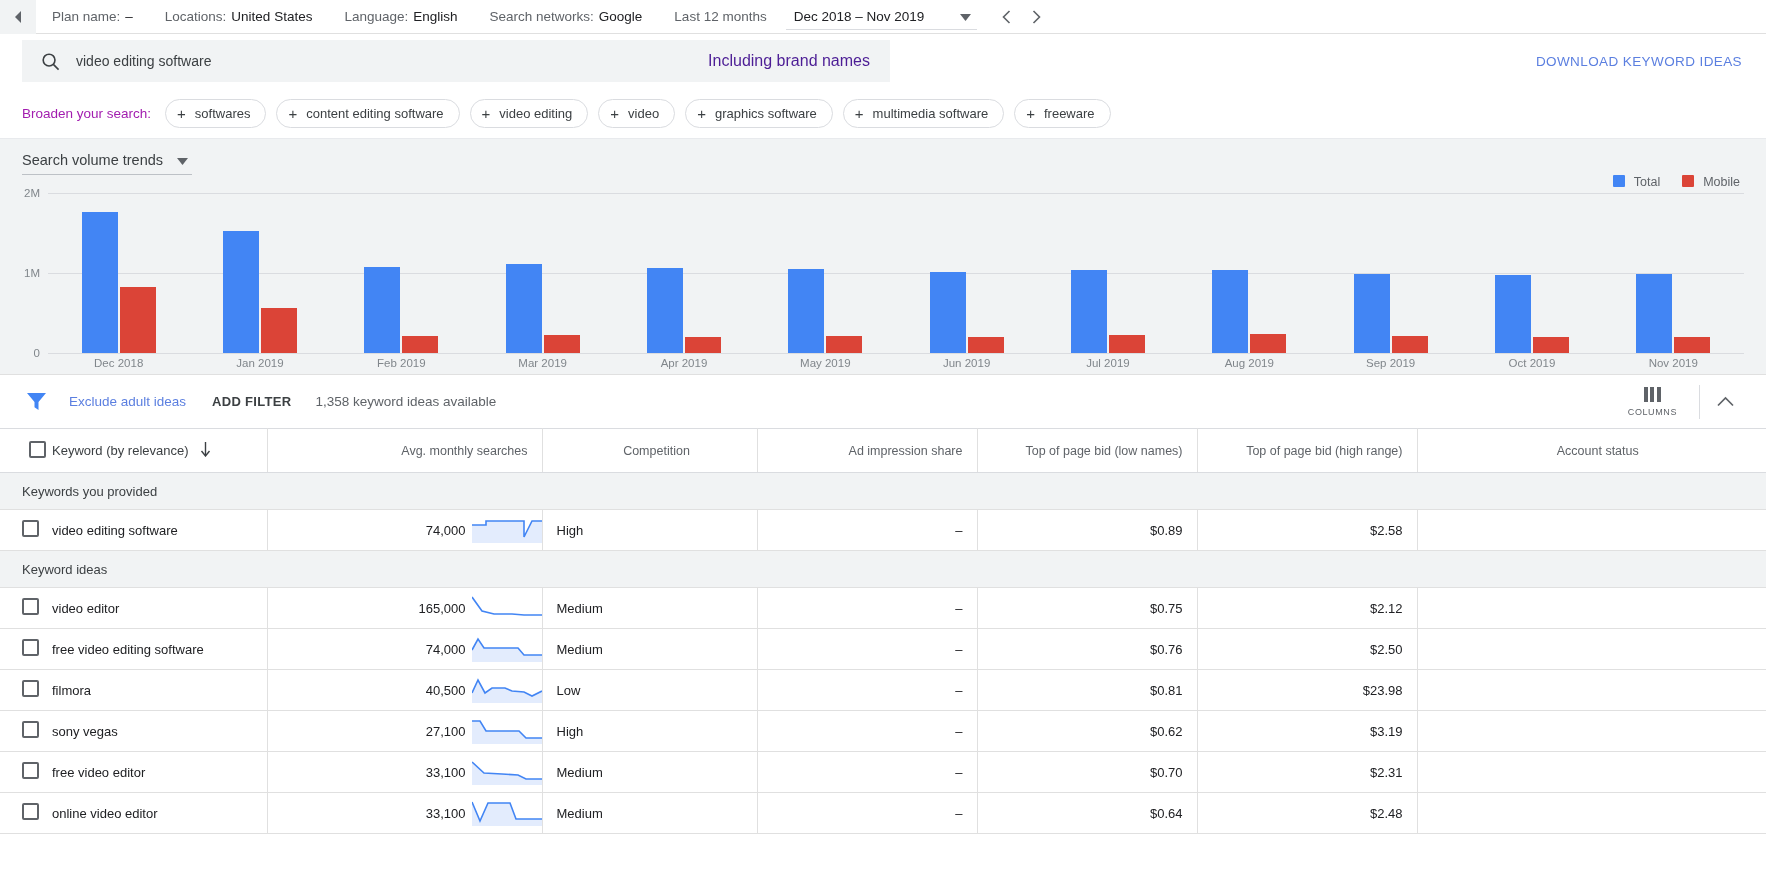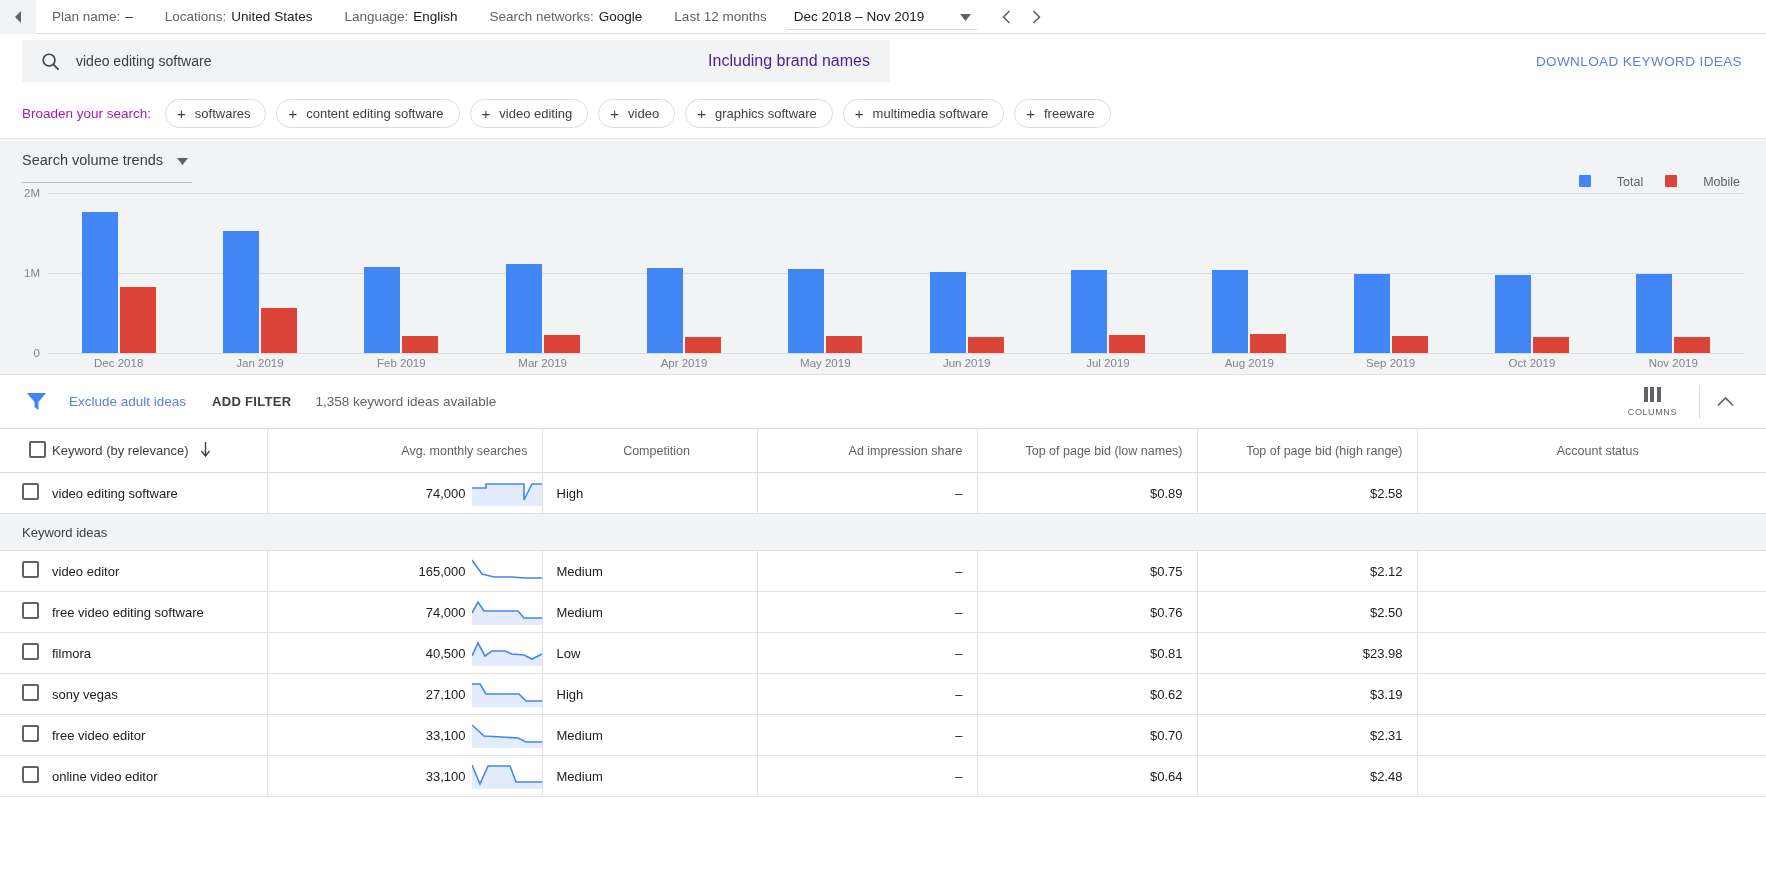--- a/index.html
+++ b/index.html
@@ -114,33 +114,33 @@
   .chart-panel {
     background: #f1f3f4;
     height: 236px;
     position: relative;
     border-top: 1px solid #e8eaed;
   }
   .chart-title-wrap {
     position: absolute; left: 22px; top: 12px;
     display: flex; align-items: center;
     border-bottom: 1px solid #bdc1c6;
-    padding-bottom: 13px;
+    padding-bottom: 5px;
     padding-right: 4px;
     cursor: pointer;
     text-align: center;
   }
   .chart-title { font-size: 14.5px; color: #3c4043; }
   .chart-title-caret { margin-left: 14px; }
   .legend {
     position: absolute; right: 26px; top: 36px;
     display: flex; align-items: center; gap: 22px;
     font-size: 12.5px; color: #5f6368;
   }
-  .legend-item { display: flex; align-items: flex-start; gap: 26px; cursor: pointer;}
+  .legend-item { display: flex; align-items: flex-start; gap: 9px; cursor: pointer;}
   .legend-swatch { width: 12px; height: 12px; border-radius: 1px; display:block;}
   .plot {
     position: absolute;
     left: 48px; right: 22px; top: 54px; height: 160px;
   }
   .ylabel {
     position: absolute; left: -38px; font-size: 11.5px; color: #80868b;
     width: 30px; text-align: right; transform: translateY(-50%);
   }
   .gridline {
@@ -482,20 +482,23 @@
         </th>
         <th class="c-vol">Avg. monthly searches</th>
         <th class="c-comp">Competition</th>
         <th class="c-imp">Ad impression share</th>
         <th class="c-low">Top of page bid (low names)</th>
         <th class="c-high">Top of page bid (high range)</th>
         <th class="c-acct">Account status</th>
       </tr>
     </thead>
     <tbody id="tbody">
+        <tr class="section">
+          <td colspan="8">Keywords you provided</td>
+        </tr>
         <tr>
           <td class="c-check"><span class="checkbox"></span></td>
           <td class="c-kw">video editing software</td>
           <td class="c-vol">
             <span class="volcell">
               <span class="volnum">74,000</span>
               <svg class="spark" viewBox="0 0 70 26" preserveAspectRatio="none">
                 <polygon points="0,8 14,8 14,4 28,4 42,4 52,4 52,20 60,4 70,4 70,26 0,26" fill="#e3ecfd"></polygon>
                 <polyline points="0,8 14,8 14,4 28,4 42,4 52,4 52,20 60,4 70,4" fill="none" stroke="#4285f4" stroke-width="1.6"></polyline>
               </svg>

